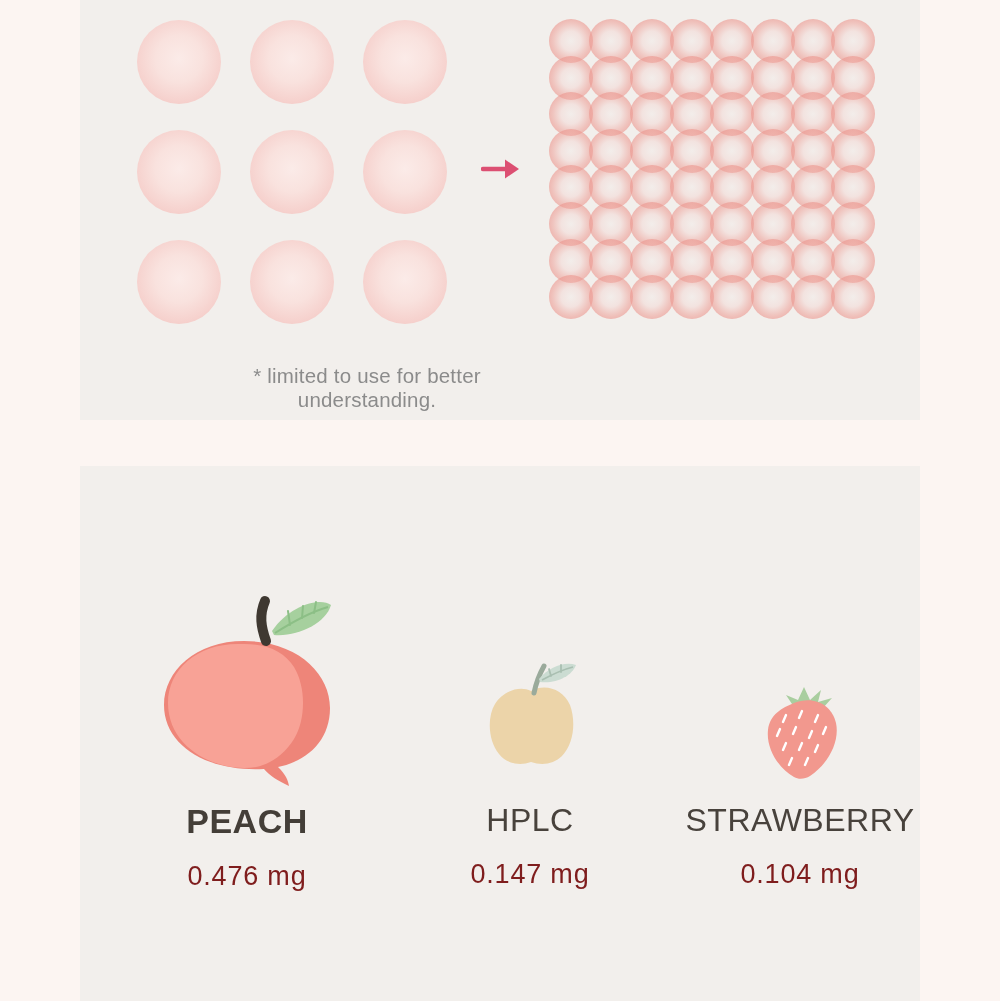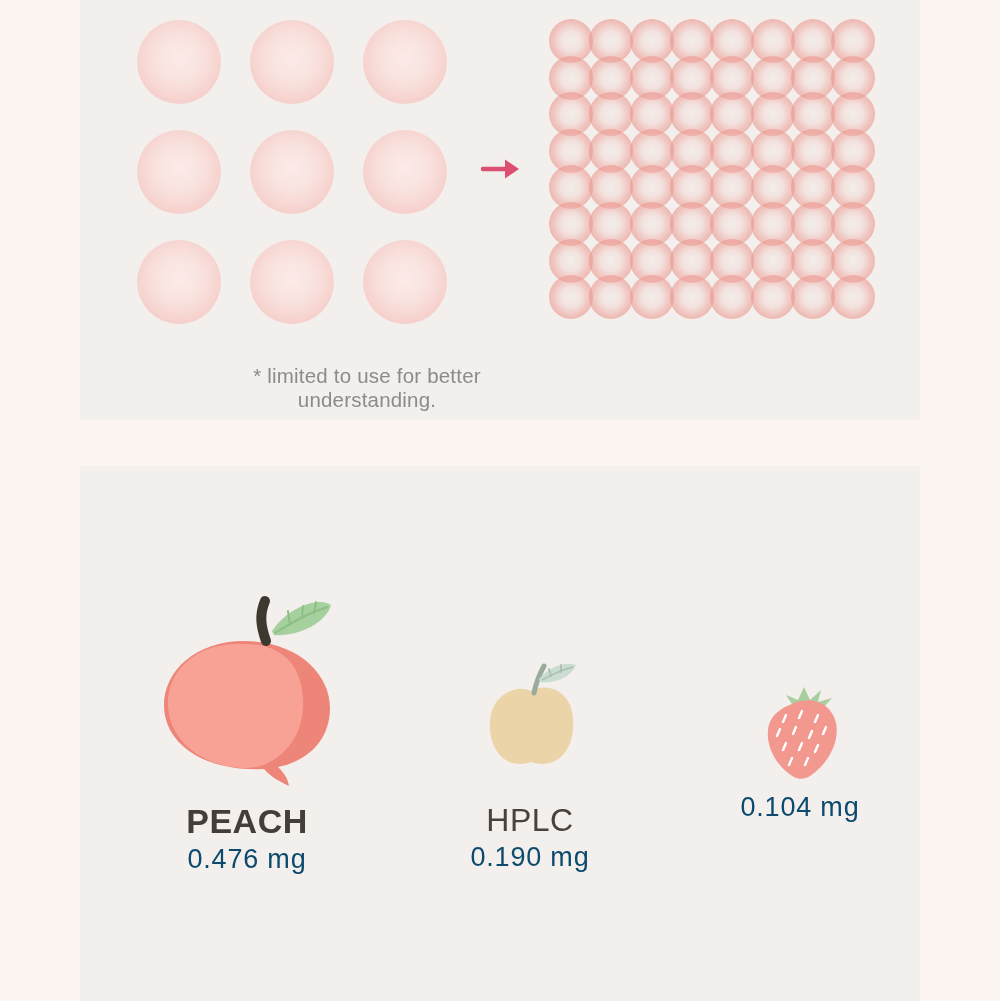--- a/index.html
+++ b/index.html
@@ -71,22 +71,22 @@
     height: 206px; width: 100%;
     display: flex; align-items: flex-end; justify-content: center;
   }
   .fruit-label {
     margin-top: 13px;
     font-size: 32px; font-weight: 400; color: #48423c;
     letter-spacing: 0.5px;
   }
   .fruit-col.peach .fruit-label { font-weight: 700; font-size: 34px; color: #443e38; }
   .fruit-value {
-    margin-top: 3px;
-    font-size: 27px; color: #0c4a6e; letter-spacing: 0.8px;
+    margin-top: 20px;
+    font-size: 27px; color: #7f1d1d; letter-spacing: 0.8px;
   }
   .source-note {
     position: absolute; left: 35px; top: 458px; width: 790px;
     font-size: 15px; line-height: 22px; color: #8e8b87;
   }
 </style>
 </head>
 <body>
 
 <div class="stage">
@@ -217,21 +217,21 @@
                    C5 80 4 56 12 43 C19 31 36 24 48 30 Z" fill="#ecd4a9"></path>
 
           <path d="M51 32 C53 22 56 14 61 5" fill="none" stroke="#9aaa9b" stroke-width="5" stroke-linecap="round"></path>
 
           <path d="M56 18 C66 6 82 0 93 4 C89 15 73 23 57 21 Z" fill="#cbdcd2"></path>
           <path d="M59 19 C70 13 82 8 90 6" fill="none" stroke="#a9bfb1" stroke-width="1.8"></path>
           <path d="M68 15 L66 8 M78 11 L78 4" fill="none" stroke="#a9bfb1" stroke-width="1.8" stroke-linecap="round"></path>
         </svg>
       </div>
       <div class="fruit-label">HPLC</div>
-      <div class="fruit-value">0.190 mg</div>
+      <div class="fruit-value">0.147 mg</div>
     </div>
 
     <div class="fruit-col strawberry">
       <div class="fruit-img-area" style="padding-bottom:4px;">
         <svg width="85" height="98" viewBox="0 0 85 98">
 
           <path d="M36 20 L28 8 L40 13 L46 0 L52 13 L63 3 L60 15 L74 11
                    L64 22 L74 26 L60 29 L44 28 L34 26 Z" fill="#a9ce9f"></path>
 
           <path d="M36 16 C56 8 74 18 78 36 C82 55 70 77 52 89
@@ -247,19 +247,20 @@
             <line x1="54" y1="44" x2="51" y2="51"></line>
             <line x1="68" y1="40" x2="65" y2="47"></line>
             <line x1="28" y1="56" x2="25" y2="63"></line>
             <line x1="44" y1="56" x2="41" y2="63"></line>
             <line x1="60" y1="58" x2="57" y2="65"></line>
             <line x1="34" y1="71" x2="31" y2="78"></line>
             <line x1="50" y1="71" x2="47" y2="78"></line>
           </g>
         </svg>
       </div>
+      <div class="fruit-label">STRAWBERRY</div>
       <div class="fruit-value">0.104 mg</div>
     </div>
 
     <div class="source-note">
     </div>
   </div>
 </div>
 
 </body></html>

